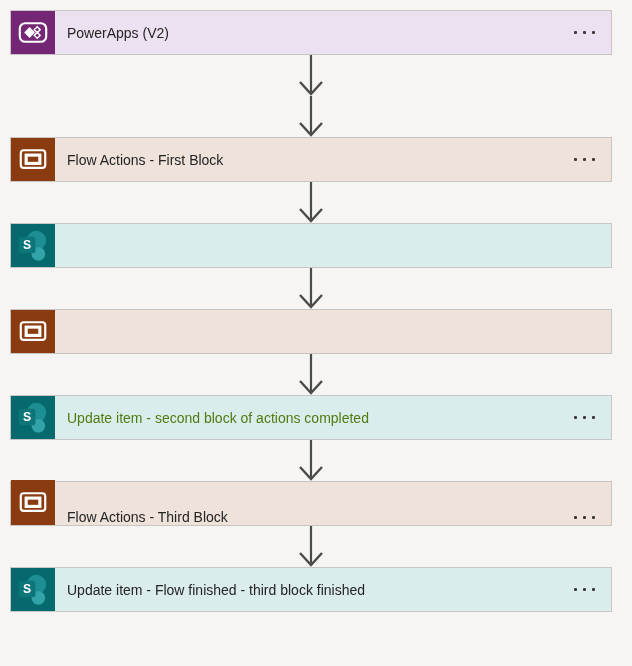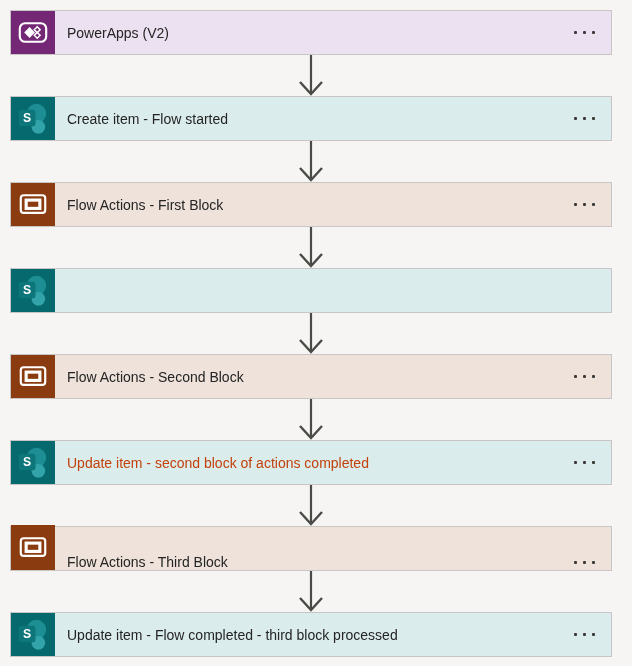--- a/index.html
+++ b/index.html
@@ -91,86 +91,107 @@
         </span>
     </div>
   </div>
 
   <div class="connector" style="color: rgb(74, 74, 70);">
     <svg width="28" height="41" viewBox="0 0 28 41">
         <use href="#tpl-arrow"></use>
       </svg>
   </div>
 
+
+  <div class="connector" style="color: rgb(74, 74, 70);">
+    <svg width="28" height="41" viewBox="0 0 28 41">
+        <use href="#tpl-arrow"></use>
+      </svg>
+  </div>
+
+  <div class="node" style="background: rgb(238, 226, 218); border-color: rgb(200, 198, 196);">
+    <div class="node-icon" style="background: rgb(138, 60, 16);">
+      <svg width="45" height="45" viewBox="0 0 45 45">
+          <use href="#tpl-scope"></use>
+        </svg>
+    </div>
+    <div class="node-body">
+      <span class="node-label" style="color: rgb(36, 36, 36);">Flow Actions - First Block</span>
+      <span class="more">
+          <i style="background: rgb(59, 58, 57);"></i>
+          <i style="background: rgb(59, 58, 57);"></i>
+          <i style="background: rgb(59, 58, 57);"></i>
+        </span>
+    </div>
+  </div>
+
+  <div class="connector" style="color: rgb(74, 74, 70);">
+    <svg width="28" height="41" viewBox="0 0 28 41">
+        <use href="#tpl-arrow"></use>
+      </svg>
+  </div>
+
   <div class="node" style="background: rgb(219, 236, 236); border-color: rgb(200, 198, 196);">
     <div class="node-icon" style="background: rgb(5, 105, 109);">
       <svg width="45" height="45" viewBox="0 0 45 45">
           <use href="#tpl-sharepoint"></use>
         </svg>
     </div>
-    <div class="node-body">
-      <span class="node-label" style="color: rgb(36, 36, 36);">Create item - Flow started</span>
-      <span class="more">
-          <i style="background: rgb(59, 58, 57);"></i>
-          <i style="background: rgb(59, 58, 57);"></i>
-          <i style="background: rgb(59, 58, 57);"></i>
-        </span>
-    </div>
   </div>
 
   <div class="connector" style="color: rgb(74, 74, 70);">
     <svg width="28" height="41" viewBox="0 0 28 41">
         <use href="#tpl-arrow"></use>
       </svg>
   </div>
 
   <div class="node" style="background: rgb(238, 226, 218); border-color: rgb(200, 198, 196);">
     <div class="node-icon" style="background: rgb(138, 60, 16);">
       <svg width="45" height="45" viewBox="0 0 45 45">
           <use href="#tpl-scope"></use>
         </svg>
     </div>
-    <div class="node-body">
-      <span class="node-label" style="color: rgb(36, 36, 36);">Flow Actions - First Block</span>
-      <span class="more">
-          <i style="background: rgb(59, 58, 57);"></i>
-          <i style="background: rgb(59, 58, 57);"></i>
-          <i style="background: rgb(59, 58, 57);"></i>
-        </span>
-    </div>
   </div>
 
   <div class="connector" style="color: rgb(74, 74, 70);">
     <svg width="28" height="41" viewBox="0 0 28 41">
         <use href="#tpl-arrow"></use>
       </svg>
   </div>
 
   <div class="node" style="background: rgb(219, 236, 236); border-color: rgb(200, 198, 196);">
     <div class="node-icon" style="background: rgb(5, 105, 109);">
       <svg width="45" height="45" viewBox="0 0 45 45">
           <use href="#tpl-sharepoint"></use>
         </svg>
     </div>
-  </div>
-
-  <div class="connector" style="color: rgb(74, 74, 70);">
-    <svg width="28" height="41" viewBox="0 0 28 41">
-        <use href="#tpl-arrow"></use>
-      </svg>
-  </div>
-
-  <div class="node" style="background: rgb(238, 226, 218); border-color: rgb(200, 198, 196);">
+    <div class="node-body">
+      <span class="node-label" style="color: #4d7c0f;">Update item - second block of actions completed</span>
+      <span class="more">
+          <i style="background: rgb(59, 58, 57);"></i>
+          <i style="background: rgb(59, 58, 57);"></i>
+          <i style="background: rgb(59, 58, 57);"></i>
+        </span>
+    </div>
+  </div>
+
+  <div class="connector" style="color: rgb(74, 74, 70);">
+    <svg width="28" height="41" viewBox="0 0 28 41">
+        <use href="#tpl-arrow"></use>
+      </svg>
+  </div>
+
+  <div class="node" style="background: rgb(238, 226, 218); border-color: rgb(200, 198, 196); align-items: flex-end;">
     <div class="node-icon" style="background: rgb(138, 60, 16);">
       <svg width="45" height="45" viewBox="0 0 45 45">
           <use href="#tpl-scope"></use>
         </svg>
     </div>
     <div class="node-body">
-      <span class="node-label" style="color: rgb(36, 36, 36);">Flow Actions - Second Block</span>
+      <span class="node-label" style="color: rgb(36, 36, 36);">Flow Actions - Third Block</span>
       <span class="more">
           <i style="background: rgb(59, 58, 57);"></i>
           <i style="background: rgb(59, 58, 57);"></i>
           <i style="background: rgb(59, 58, 57);"></i>
         </span>
     </div>
   </div>
 
   <div class="connector" style="color: rgb(74, 74, 70);">
     <svg width="28" height="41" viewBox="0 0 28 41">
@@ -178,65 +199,21 @@
       </svg>
   </div>
 
   <div class="node" style="background: rgb(219, 236, 236); border-color: rgb(200, 198, 196);">
     <div class="node-icon" style="background: rgb(5, 105, 109);">
       <svg width="45" height="45" viewBox="0 0 45 45">
           <use href="#tpl-sharepoint"></use>
         </svg>
     </div>
     <div class="node-body">
-      <span class="node-label" style="color: #c2410c;">Update item - second block of actions completed</span>
-      <span class="more">
-          <i style="background: rgb(59, 58, 57);"></i>
-          <i style="background: rgb(59, 58, 57);"></i>
-          <i style="background: rgb(59, 58, 57);"></i>
-        </span>
-    </div>
-  </div>
-
-  <div class="connector" style="color: rgb(74, 74, 70);">
-    <svg width="28" height="41" viewBox="0 0 28 41">
-        <use href="#tpl-arrow"></use>
-      </svg>
-  </div>
-
-  <div class="node" style="background: rgb(238, 226, 218); border-color: rgb(200, 198, 196); align-items: flex-end;">
-    <div class="node-icon" style="background: rgb(138, 60, 16);">
-      <svg width="45" height="45" viewBox="0 0 45 45">
-          <use href="#tpl-scope"></use>
-        </svg>
-    </div>
-    <div class="node-body">
-      <span class="node-label" style="color: rgb(36, 36, 36);">Flow Actions - Third Block</span>
-      <span class="more">
-          <i style="background: rgb(59, 58, 57);"></i>
-          <i style="background: rgb(59, 58, 57);"></i>
-          <i style="background: rgb(59, 58, 57);"></i>
-        </span>
-    </div>
-  </div>
-
-  <div class="connector" style="color: rgb(74, 74, 70);">
-    <svg width="28" height="41" viewBox="0 0 28 41">
-        <use href="#tpl-arrow"></use>
-      </svg>
-  </div>
-
-  <div class="node" style="background: rgb(219, 236, 236); border-color: rgb(200, 198, 196);">
-    <div class="node-icon" style="background: rgb(5, 105, 109);">
-      <svg width="45" height="45" viewBox="0 0 45 45">
-          <use href="#tpl-sharepoint"></use>
-        </svg>
-    </div>
-    <div class="node-body">
-      <span class="node-label" style="color: rgb(36, 36, 36);">Update item - Flow completed - third block processed</span>
+      <span class="node-label" style="color: rgb(36, 36, 36);">Update item - Flow finished - third block finished</span>
       <span class="more">
           <i style="background: rgb(59, 58, 57);"></i>
           <i style="background: rgb(59, 58, 57);"></i>
           <i style="background: rgb(59, 58, 57);"></i>
         </span>
     </div>
   </div>
 
 </div>
 

